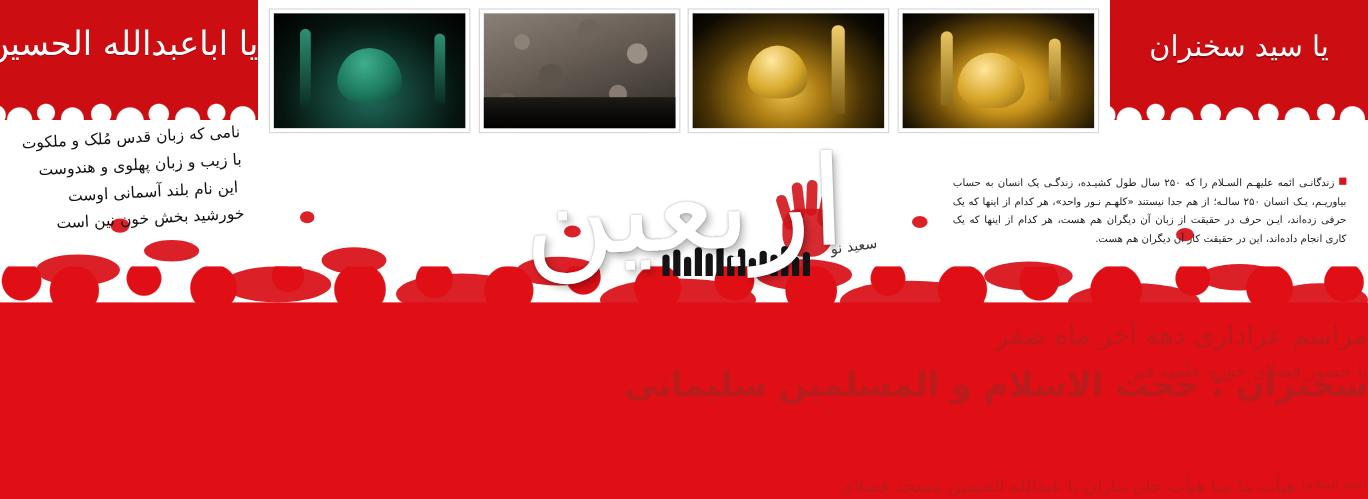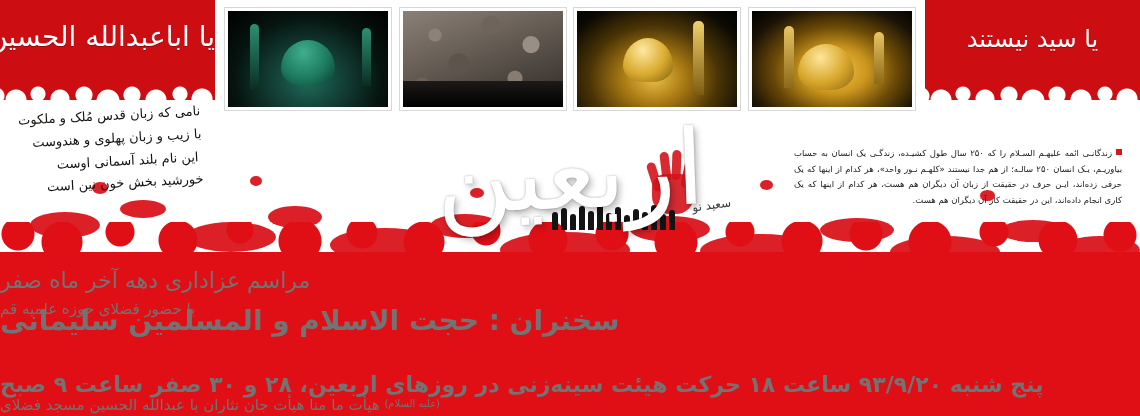--- a/index.html
+++ b/index.html
@@ -328,22 +328,22 @@
     bottom: 0;
     width: 6px;
     background: #141414;
     border-radius: 3px 3px 0 0;
   }
 
   
   .line {
     position: absolute;
     left: 0; right: 0;
-    text-align: left;
-    color: #737373;
+    text-align: right;
+    color: #b91c1c;
     direction: rtl;
     white-space: nowrap;
   }
   .line-ceremony {
     top: 268px;
     font-size: 22px;
     letter-spacing: -.5px;
   }
   .line-scholars {
     top: 300px;
@@ -376,21 +376,21 @@
 </head>
 <body>
 
 <div id="poster">
 
   <div class="corner-banner left">
     <div class="banner-calligraphy">یا اباعبدالله الحسین</div>
   </div>
 
   <div class="corner-banner right">
-    <div class="banner-calligraphy small">یا سید نیستند</div>
+    <div class="banner-calligraphy small">یا سید سخنران</div>
   </div>
 
   <div class="photo-strip">
     <div class="photo p1">
       <div class="minaret"></div>
       <div class="minaret m2"></div>
       <div class="dome"></div>
     </div>
     <div class="photo p2">
       <div class="minaret"></div>
@@ -474,24 +474,19 @@
 
   <div class="line line-ceremony">مراسم عزاداری دهه آخر ماه صفر</div>
   <div class="line line-scholars">با حضور فضلای حوزه علمیه قم</div>
 
   <div class="line line-speaker">
     <span>سخنران :</span>
     <span>حجت الاسلام و المسلمین سلیمانی</span>
   </div>
 
 
-  <div class="line line-datetime">
-    <span>پنج شنبه ۹۳/۹/۲۰</span>
-    <span>ساعت ۱۸</span>
-    <span>حرکت هیئت سینه‌زنی در روزهای اربعین، ۲۸ و ۳۰ صفر ساعت ۹ صبح</span>
-  </div>
 
   <div class="line line-organizer">
     <span class="suffix">(علیه السلام)</span>
     <span>هیأت ما منا هیأت جان نثاران با عبدالله الحسین مسجد فضلای</span>
   </div>
 
 </div>
 
 </body></html>

